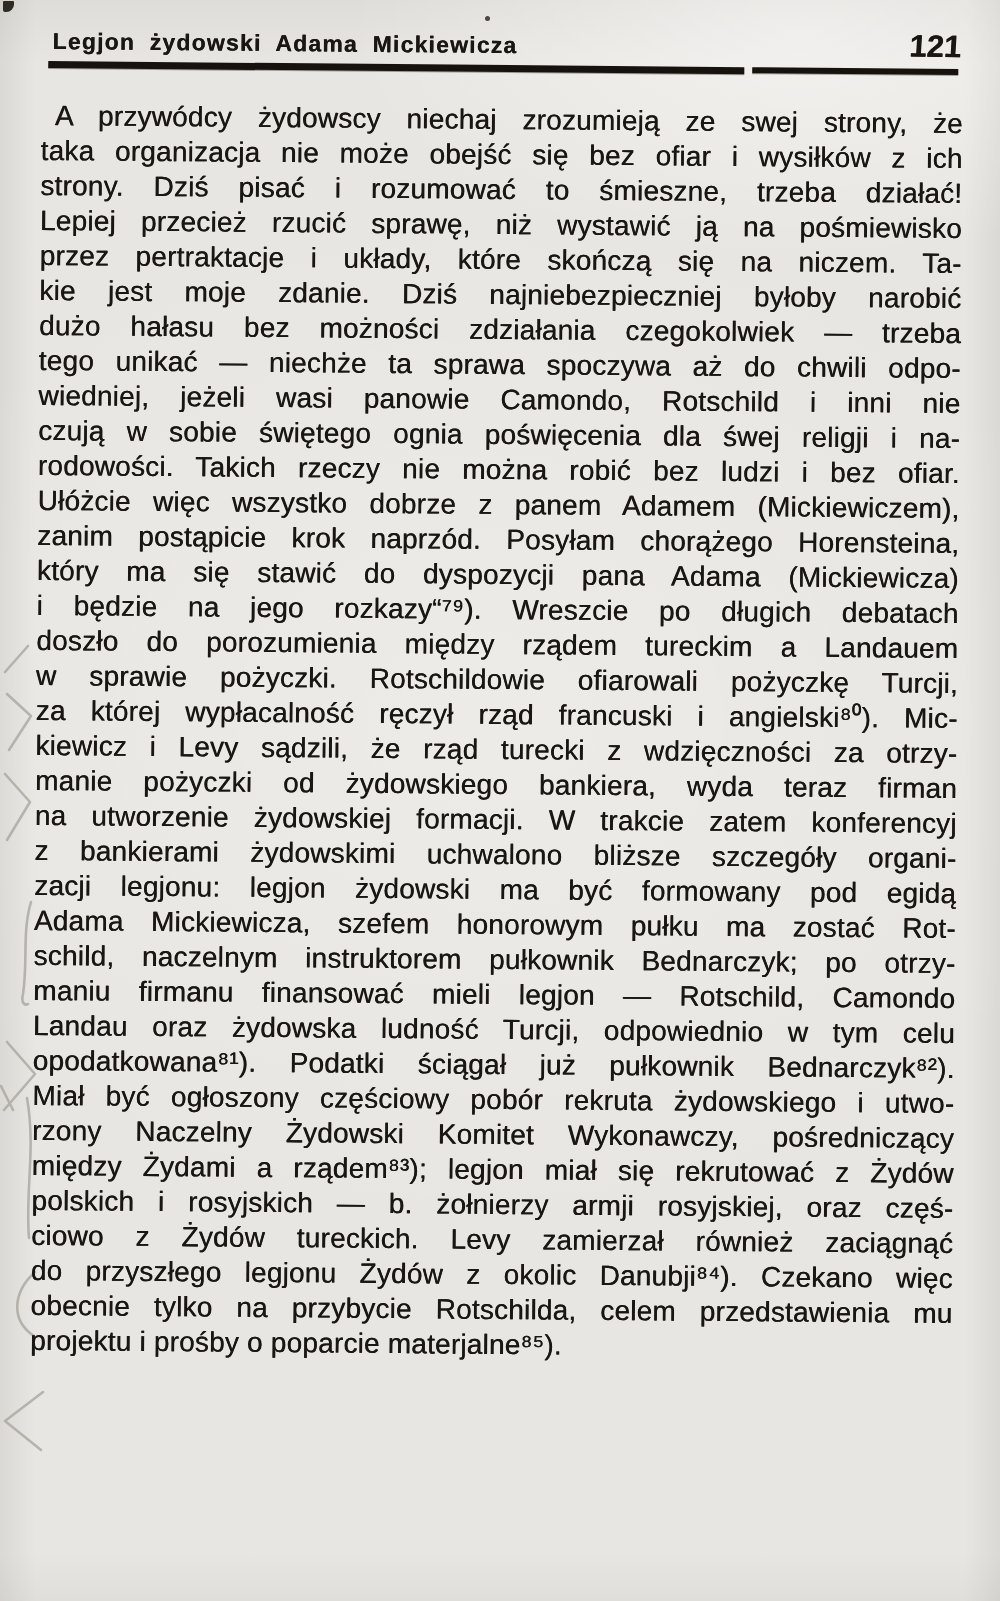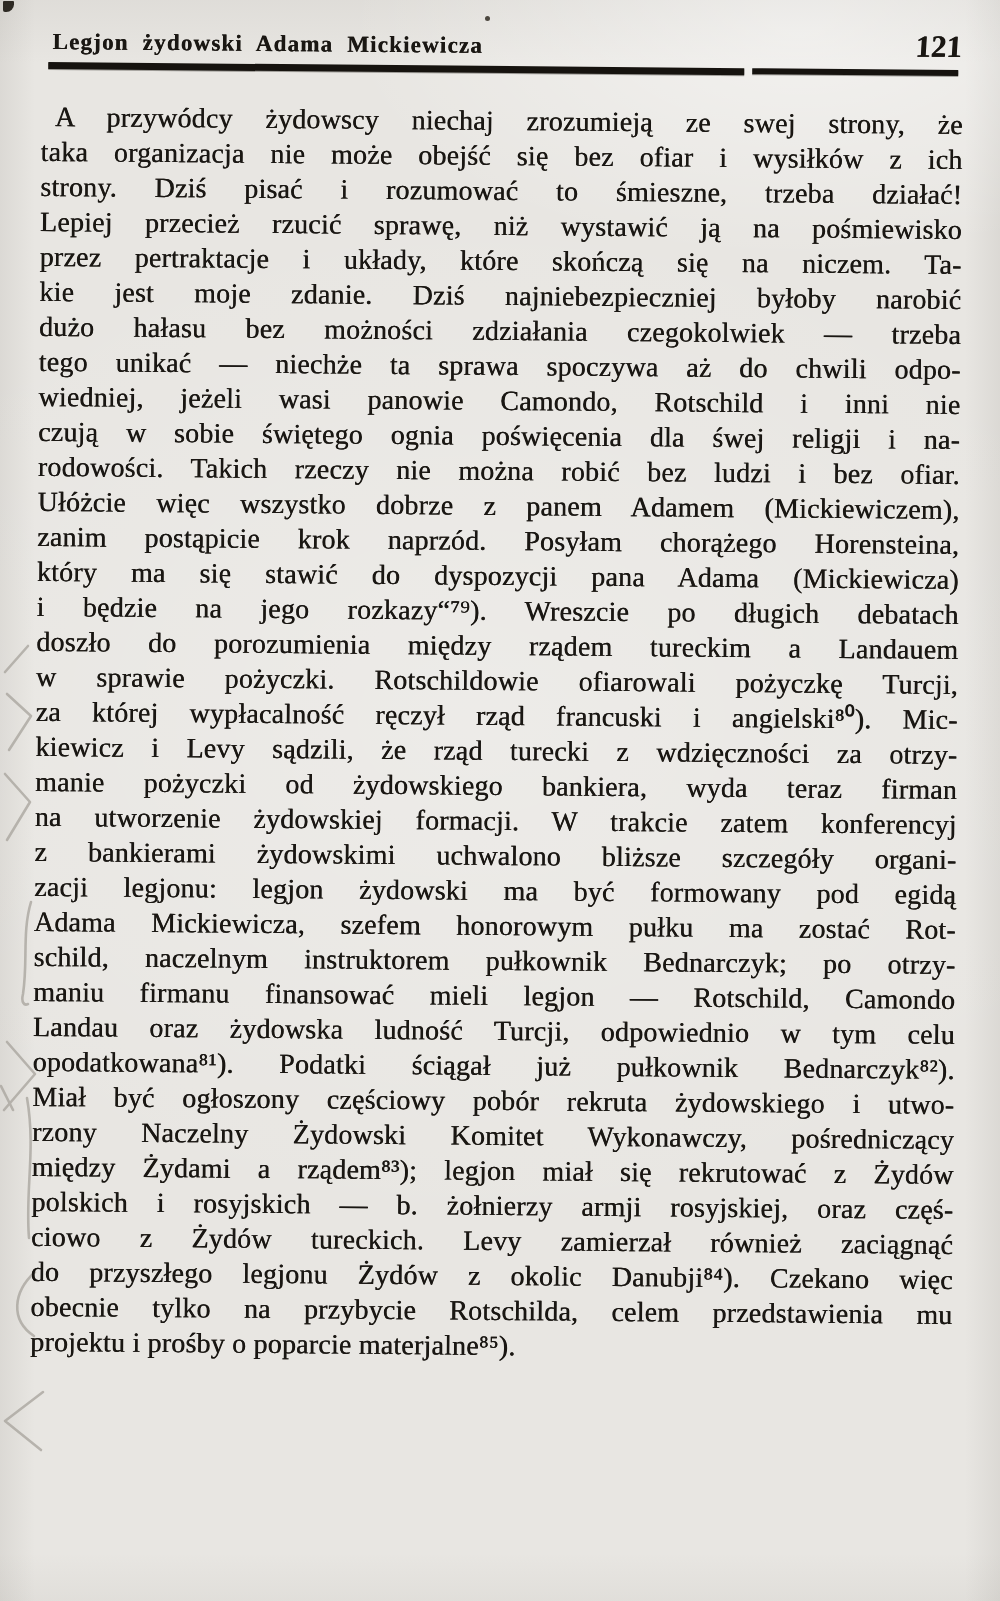--- a/index.html
+++ b/index.html
@@ -6,21 +6,21 @@
   .page{
     position:relative;
     width:1000px;height:1601px;
     overflow:hidden;
     background-color:#e8e6e2;
     background-image:
       radial-gradient(ellipse 700px 350px at 80% 2%, rgba(255,255,255,0.45), transparent 65%),
       radial-gradient(ellipse 900px 700px at 48% 45%, rgba(255,255,255,0.22), transparent 75%),
       linear-gradient(90deg, rgba(105,100,92,0.10), transparent 3.5%, transparent 96.5%, rgba(105,100,92,0.10)),
       linear-gradient(180deg, rgba(105,100,92,0.07), transparent 4%, transparent 97%, rgba(105,100,92,0.06));
-    font-family:Liberation Serif, serif;
+    font-family:Liberation Sans, sans-serif;
     color:#1a1713;
   }
   .pencil{position:absolute;left:0;top:0;}
   .speck{position:absolute;}
   .speck-corner{left:3px;top:1px;width:11px;height:11px;background:#2e2a24;border-radius:1px 1px 70% 2px;}
   .speck-dot{left:485px;top:16px;width:5px;height:5px;border-radius:50%;background:#4c473f;}
   .scan{
     position:absolute;left:35px;top:26px;width:922px;
     transform:rotate(0.5deg);
     transform-origin:50% 760px;

